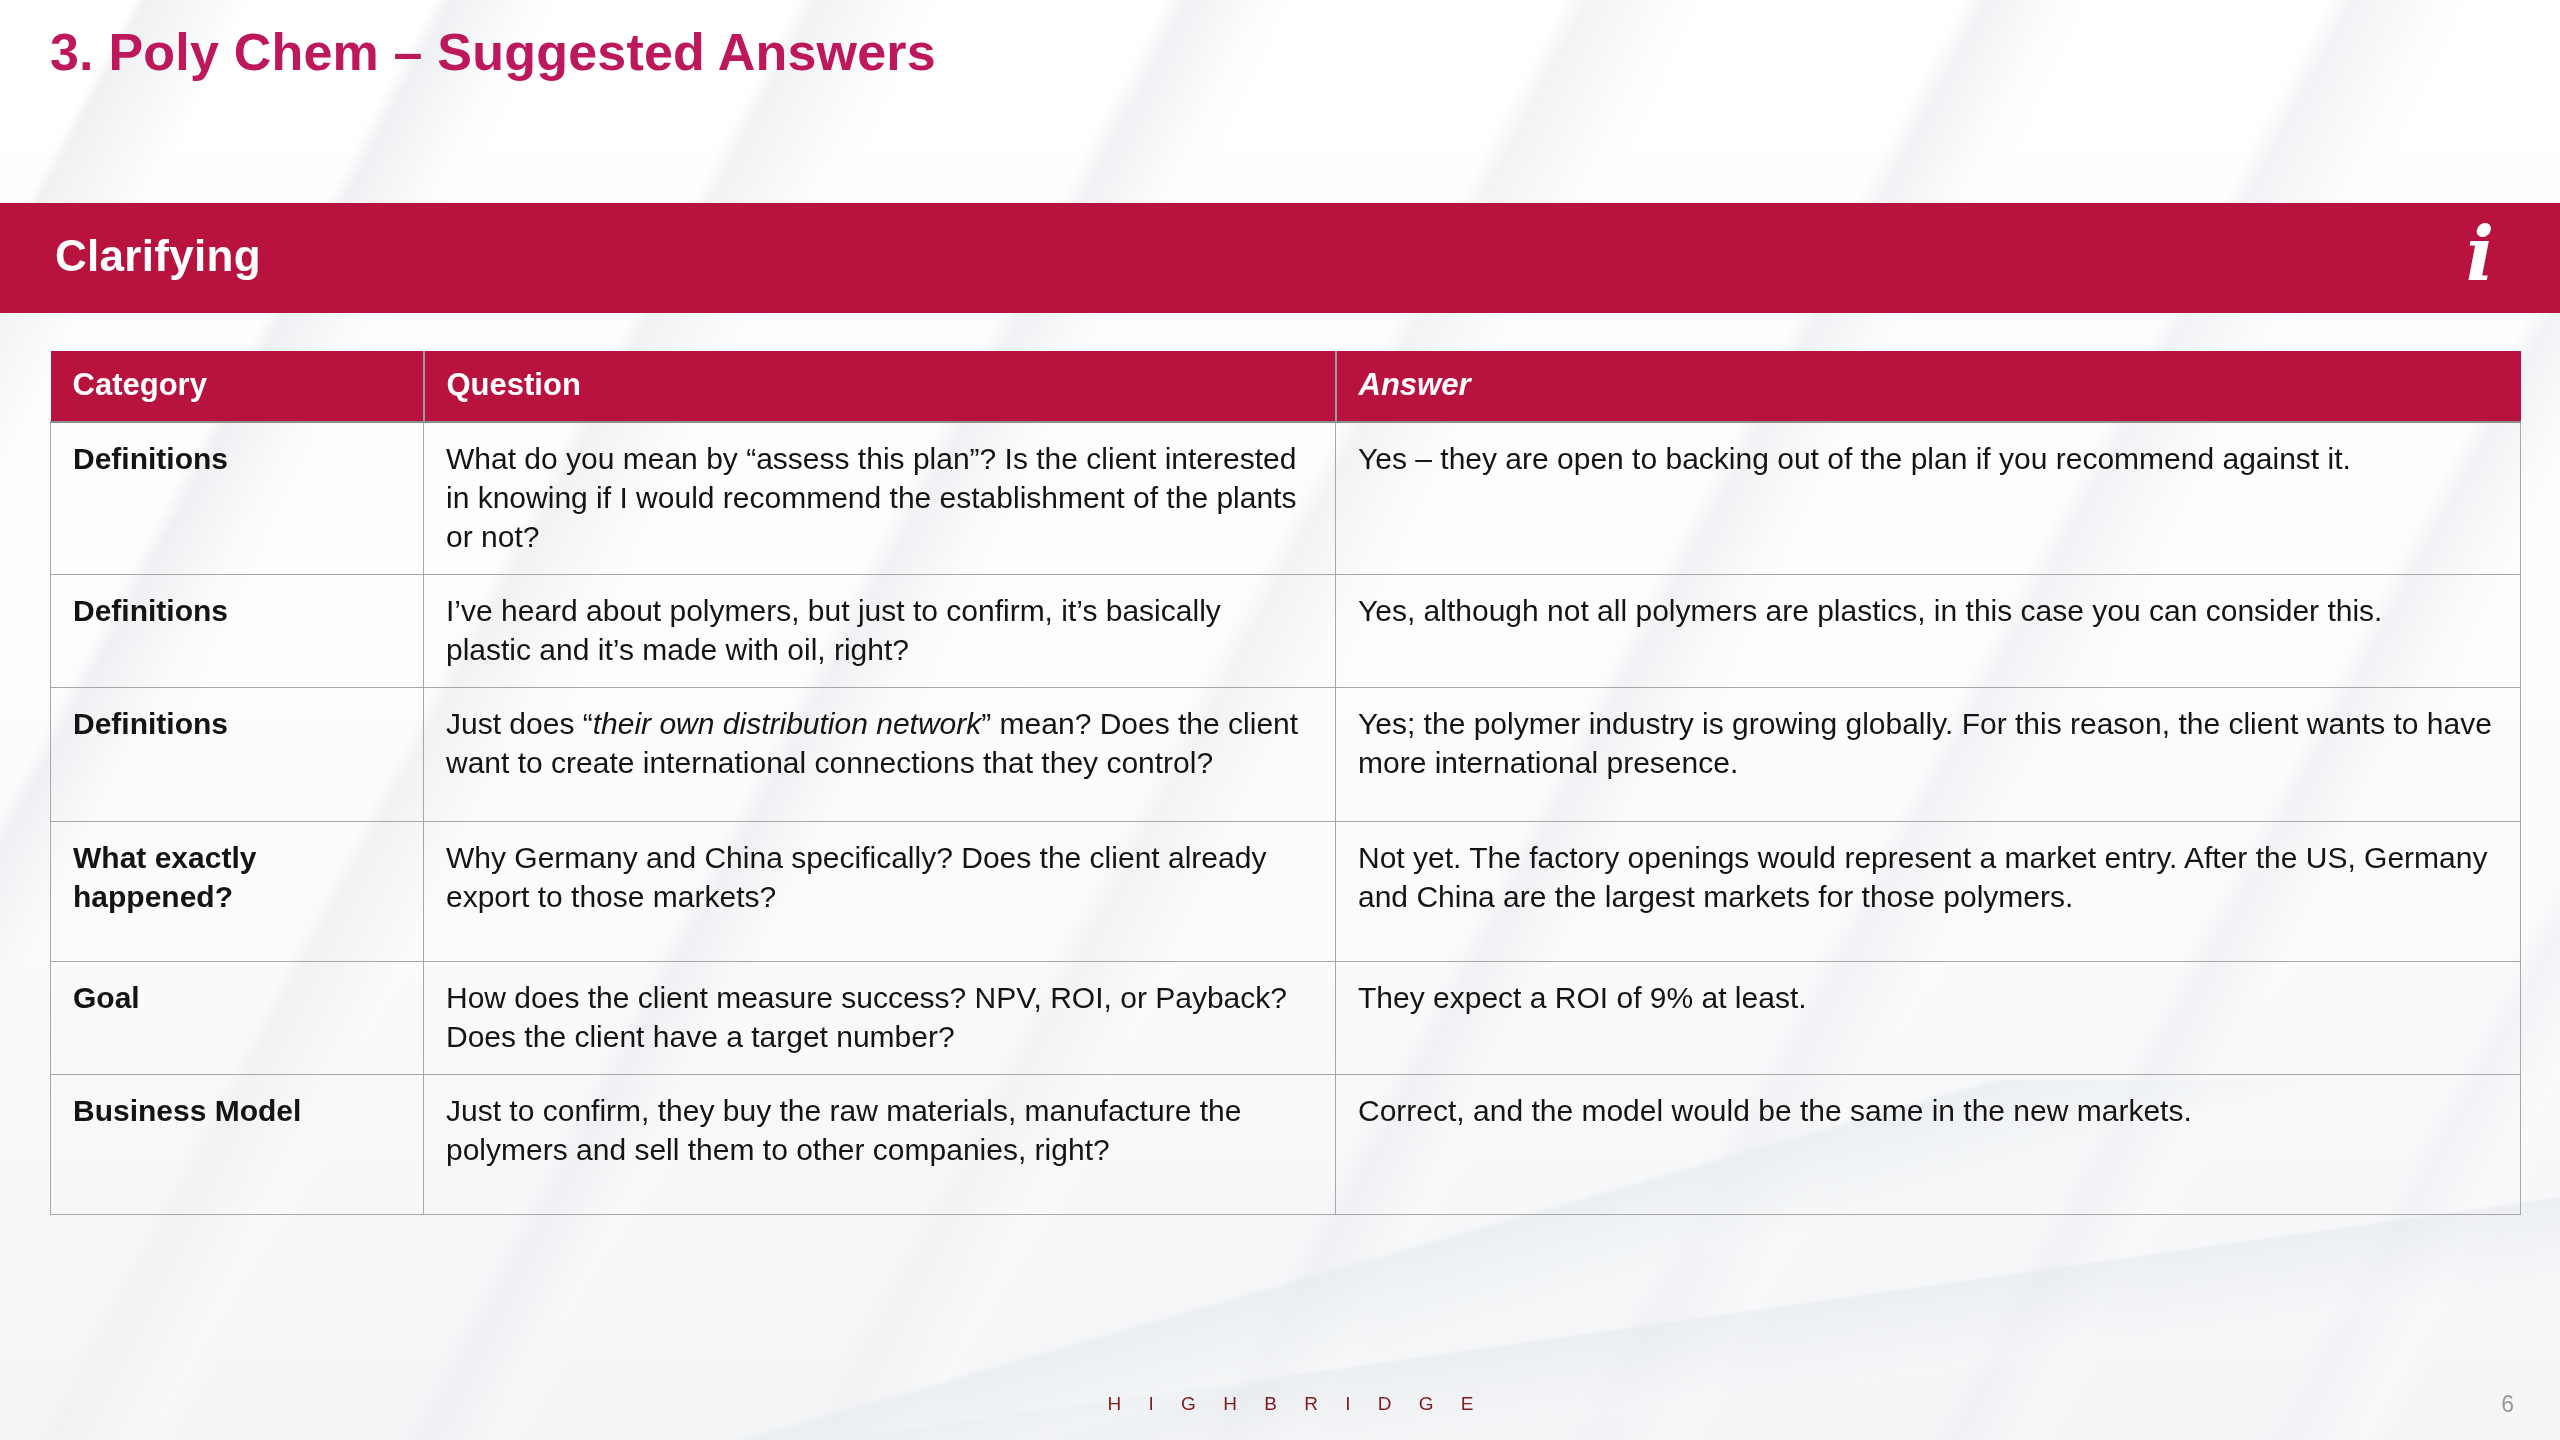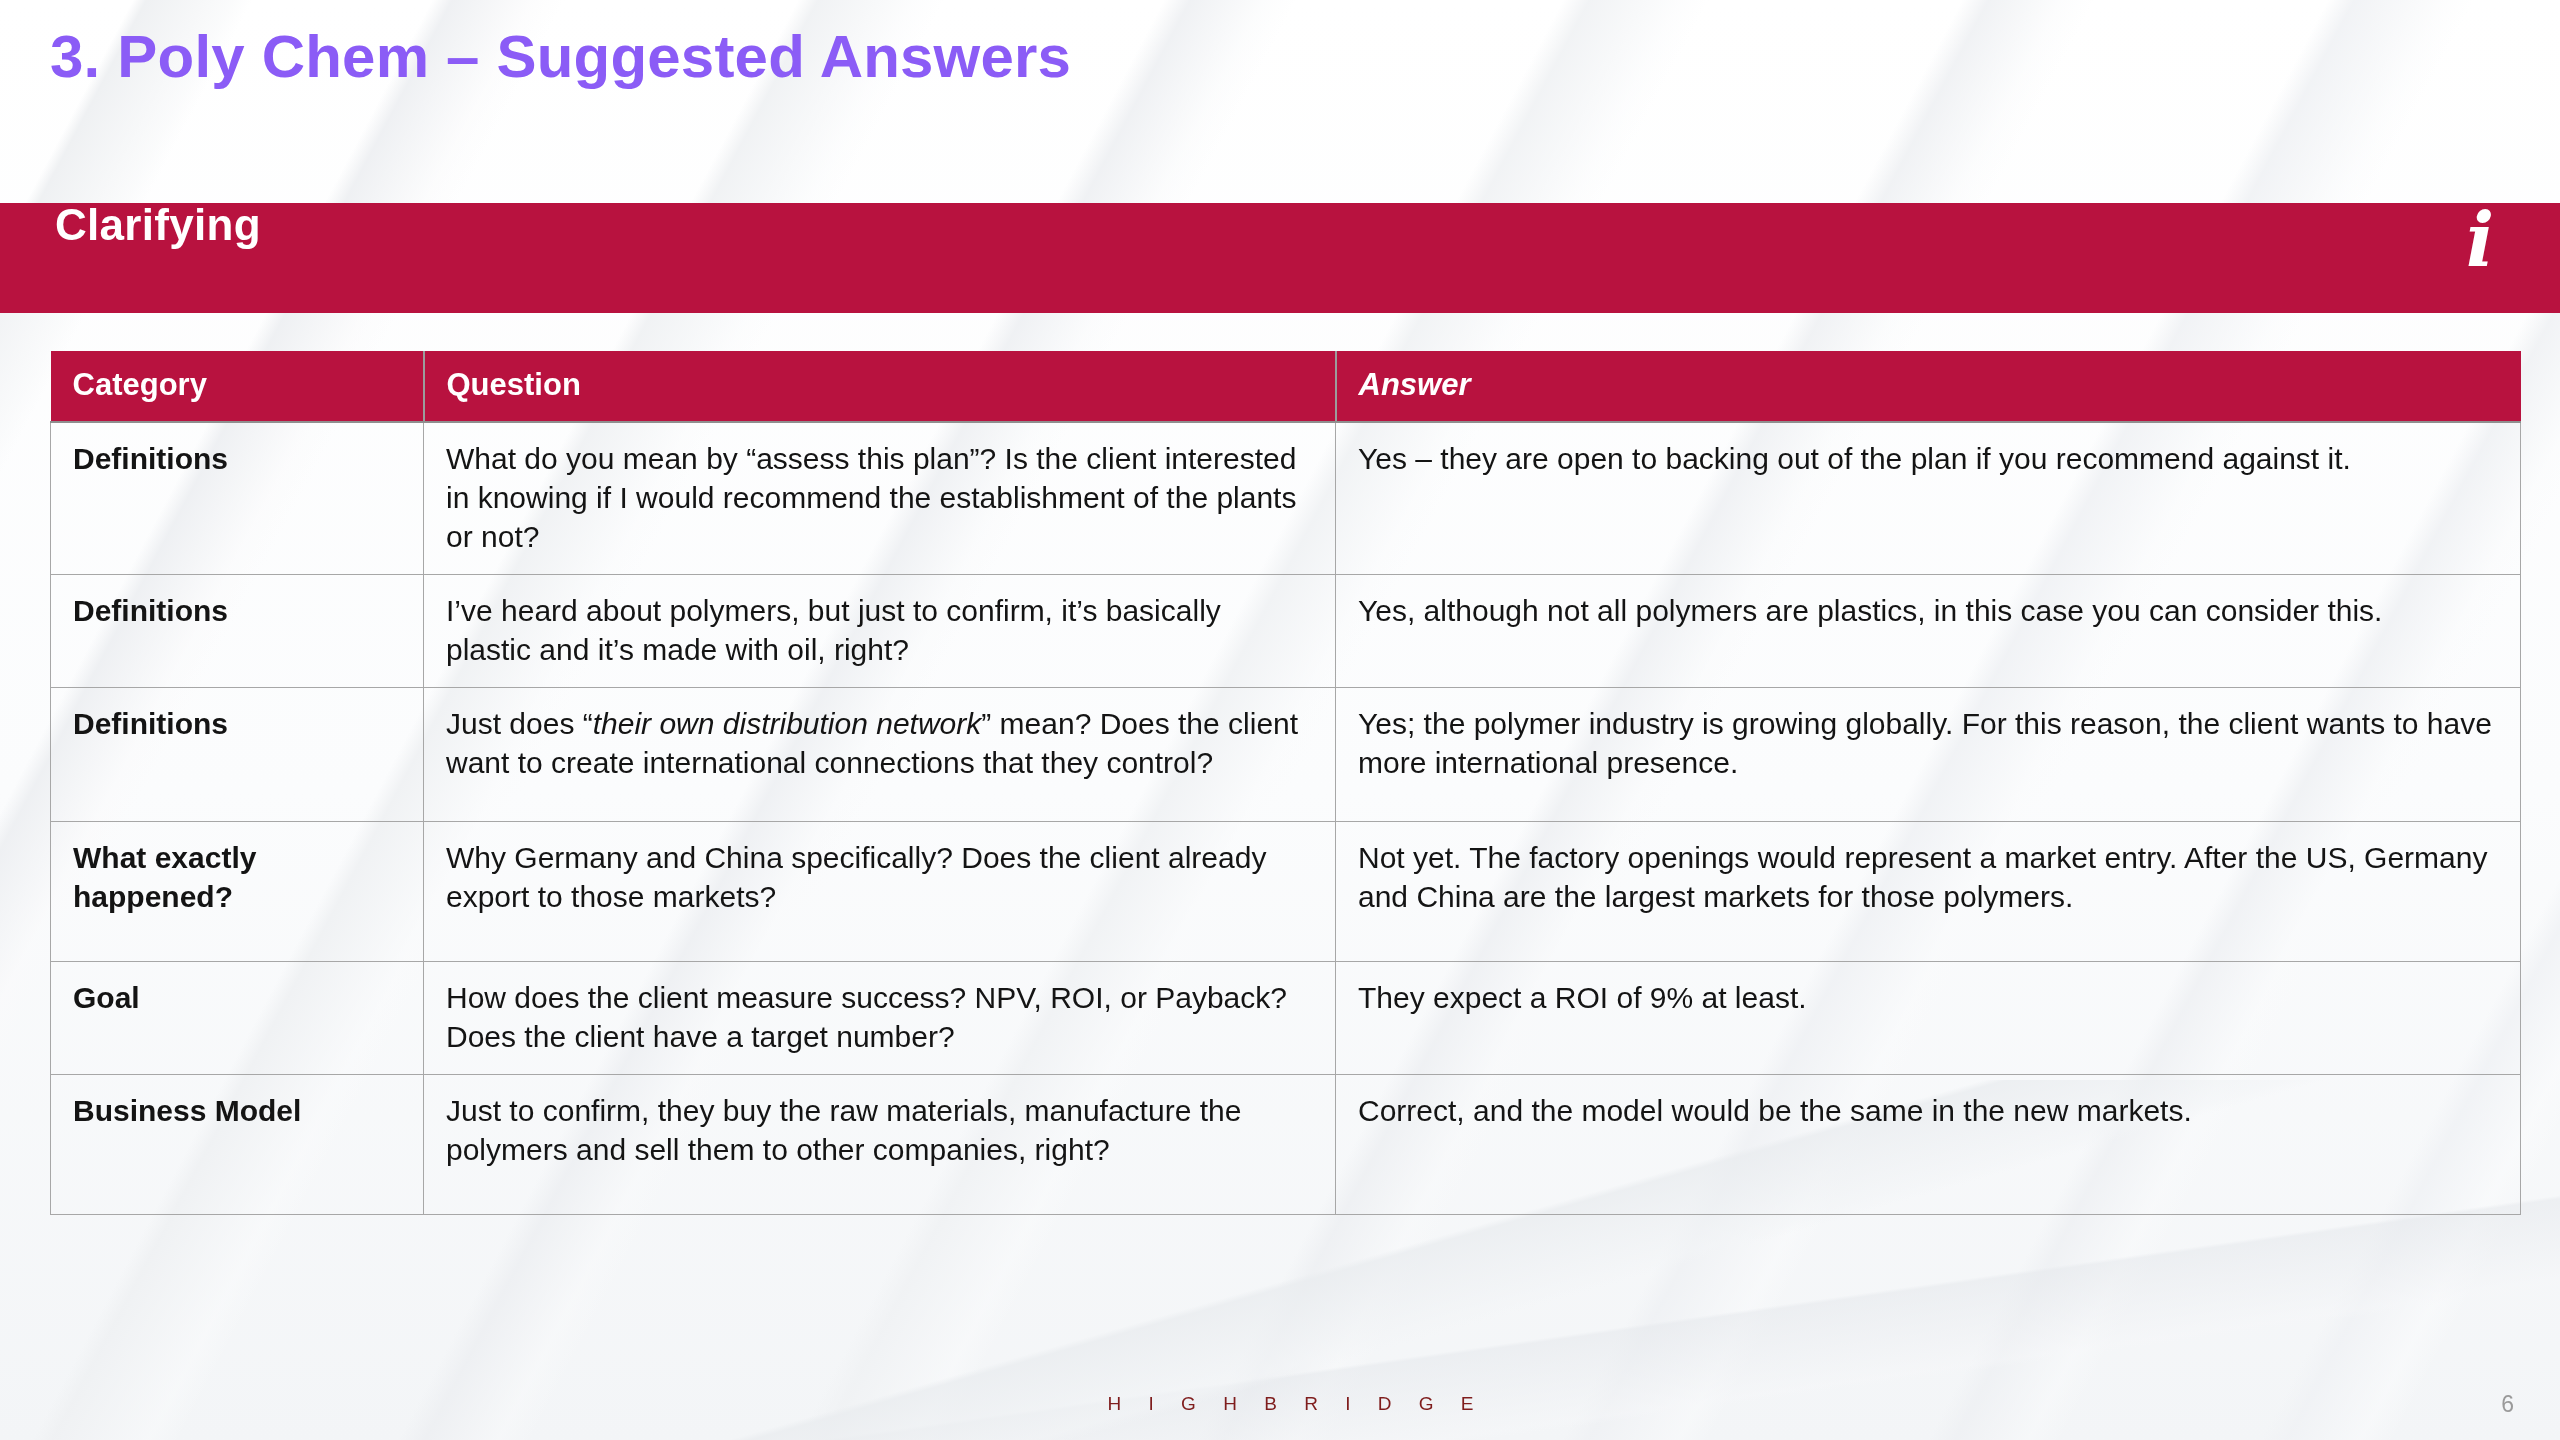--- a/index.html
+++ b/index.html
@@ -31,30 +31,30 @@
     position:absolute; left:0; bottom:0; width:2560px; height:360px;
     background:
       linear-gradient(164deg, rgba(255,255,255,0) 52%, rgba(233,236,239,0.75) 52.6%, rgba(243,245,247,0.55) 60%, rgba(255,255,255,0) 61%),
       linear-gradient(172deg, rgba(255,255,255,0) 66%, rgba(229,232,236,0.55) 66.5%, rgba(246,247,249,0.4) 78%, rgba(255,255,255,0) 79%);
     pointer-events:none;
   }
 
   
   .slide-title{
     position:absolute; left:50px; top:22px;
-    font-size:60px; font-weight:bold;
-    color:#8b5cf6; letter-spacing:0.2px;
+    font-size:52px; font-weight:bold;
+    color:#be185d; letter-spacing:0.2px;
     white-space:nowrap;
   }
 
   
   .section-banner{
     position:absolute; left:0; top:203px; width:2560px; height:110px;
     background:#B8123F;
-    display:flex; justify-content:space-between;
+    display:flex; align-items:center; justify-content:space-between;
     box-sizing:border-box; padding:0 60px 0 55px;
   }
   .section-banner .banner-title{
     color:#ffffff; font-size:44px; font-weight:bold; letter-spacing:0.3px;
     line-height:1; padding-bottom:4px;
   }
   .info-icon{
     color:#ffffff;
     font-family:"DejaVu Serif", serif;
     font-style:italic; font-weight:bold;

